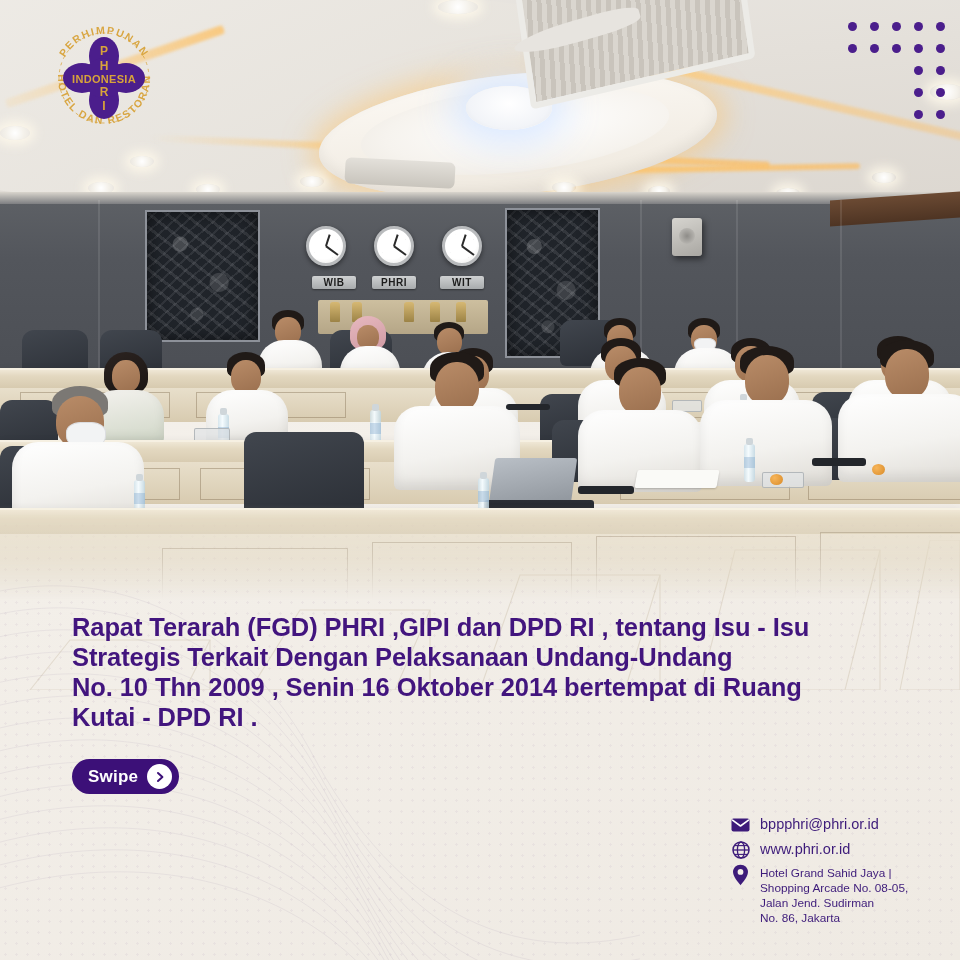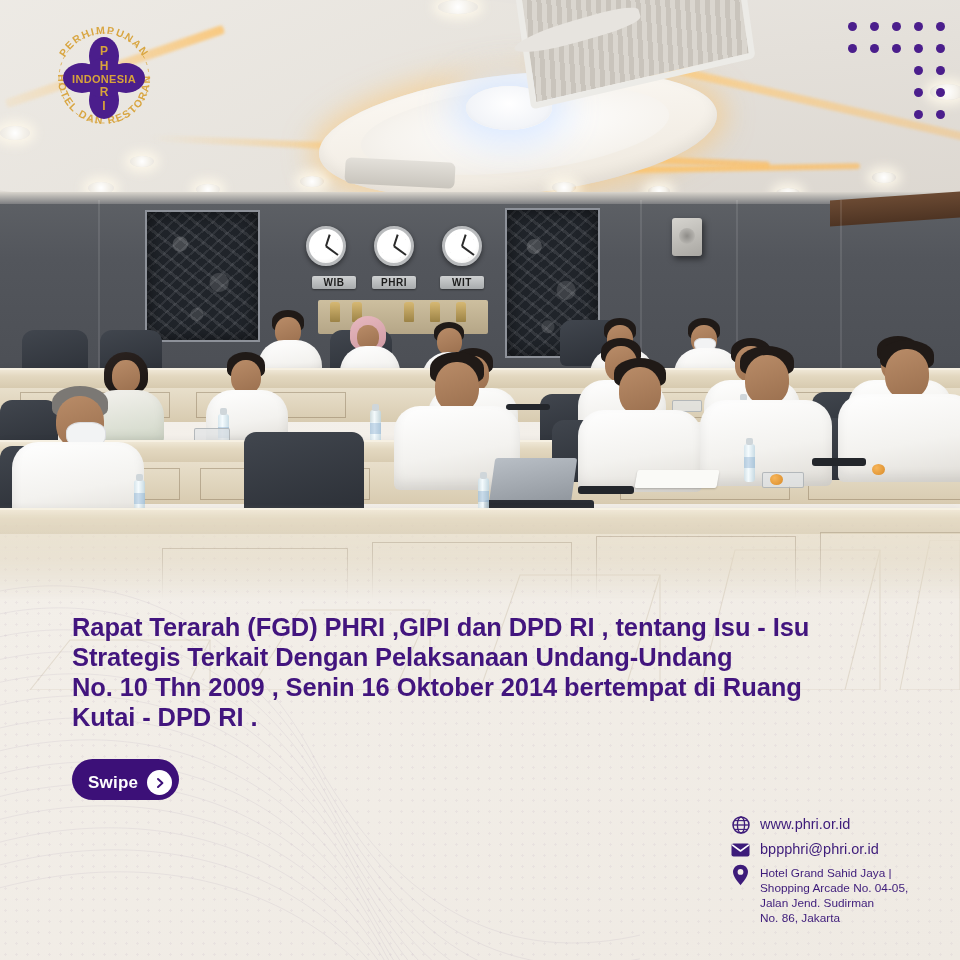--- a/index.html
+++ b/index.html
@@ -295,21 +295,21 @@
     line-height: 30px;
     color: #42157e;
     letter-spacing: -0.1px;
     white-space: pre-line;
   }
   .swipe {
     position: absolute; left: 72px; top: 759px;
     display: inline-flex; align-items: center; gap: 9px;
     background: #3c1078;
     border-radius: 999px;
-    padding: 11px 7px 5px 16px;
+    padding: 5px 7px 5px 16px;
     cursor: pointer;
   }
   .swipe-label {
     color: #ffffff; font-size: 17px; font-weight: 600; letter-spacing: .2px;
   }
   .swipe-circle {
     width: 25px; height: 25px; border-radius: 50%;
     background:#ffffff; display:flex; align-items:center; justify-content:center;
   }
 
@@ -655,49 +655,49 @@
       <svg width="12" height="12" viewBox="0 0 12 12">
         <path d="M4 2 L8.4 6 L4 10" fill="none" stroke="#3c1078" stroke-width="2" stroke-linecap="round" stroke-linejoin="round"></path>
       </svg>
     </span>
   </div>
 
   <div class="contact">
 
     <div class="crow">
       <span class="cicon">
+        <svg width="19" height="14" viewBox="0 0 19 14">
+          <rect x="0.5" y="0.5" width="18" height="13" rx="2" fill="#3d1b7a"></rect>
+          <path d="M1.5 2.2 L9.5 8 L17.5 2.2" fill="none" stroke="#ffffff" stroke-width="1.6" stroke-linecap="round" stroke-linejoin="round"></path>
+        </svg>
+      </span>
+      <span class="ctext">bppphri@phri.or.id</span>
+    </div>
+
+    <div class="crow">
+      <span class="cicon">
         <svg width="18" height="18" viewBox="0 0 18 18">
           <circle cx="9" cy="9" r="8" fill="none" stroke="#3d1b7a" stroke-width="1.5"></circle>
           <ellipse cx="9" cy="9" rx="3.6" ry="8" fill="none" stroke="#3d1b7a" stroke-width="1.3"></ellipse>
           <line x1="1" y1="9" x2="17" y2="9" stroke="#3d1b7a" stroke-width="1.3"></line>
           <path d="M2.4 4.6 H15.6" stroke="#3d1b7a" stroke-width="1.1"></path>
           <path d="M2.4 13.4 H15.6" stroke="#3d1b7a" stroke-width="1.1"></path>
         </svg>
       </span>
       <span class="ctext">www.phri.or.id</span>
     </div>
 
     <div class="crow">
-      <span class="cicon">
-        <svg width="19" height="14" viewBox="0 0 19 14">
-          <rect x="0.5" y="0.5" width="18" height="13" rx="2" fill="#3d1b7a"></rect>
-          <path d="M1.5 2.2 L9.5 8 L17.5 2.2" fill="none" stroke="#ffffff" stroke-width="1.6" stroke-linecap="round" stroke-linejoin="round"></path>
-        </svg>
-      </span>
-      <span class="ctext">bppphri@phri.or.id</span>
-    </div>
-
-    <div class="crow">
       <span class="cicon" style="align-items:flex-start;">
         <svg width="17" height="22" viewBox="0 0 17 22">
           <path d="M8.5 0.8 C4.2 0.8 1 4 1 8.1 C1 13.2 8.5 21.2 8.5 21.2 C8.5 21.2 16 13.2 16 8.1 C16 4 12.8 0.8 8.5 0.8 Z" fill="#3d1b7a"></path>
           <circle cx="8.5" cy="7.9" r="2.9" fill="#f3efe9"></circle>
         </svg>
       </span>
       <span class="caddr">Hotel Grand Sahid Jaya |
-Shopping Arcade No. 04-05,
+Shopping Arcade No. 08-05,
 Jalan Jend. Sudirman
 No. 86, Jakarta</span>
     </div>
 
   </div>
 
 </div>
 
 </body></html>

